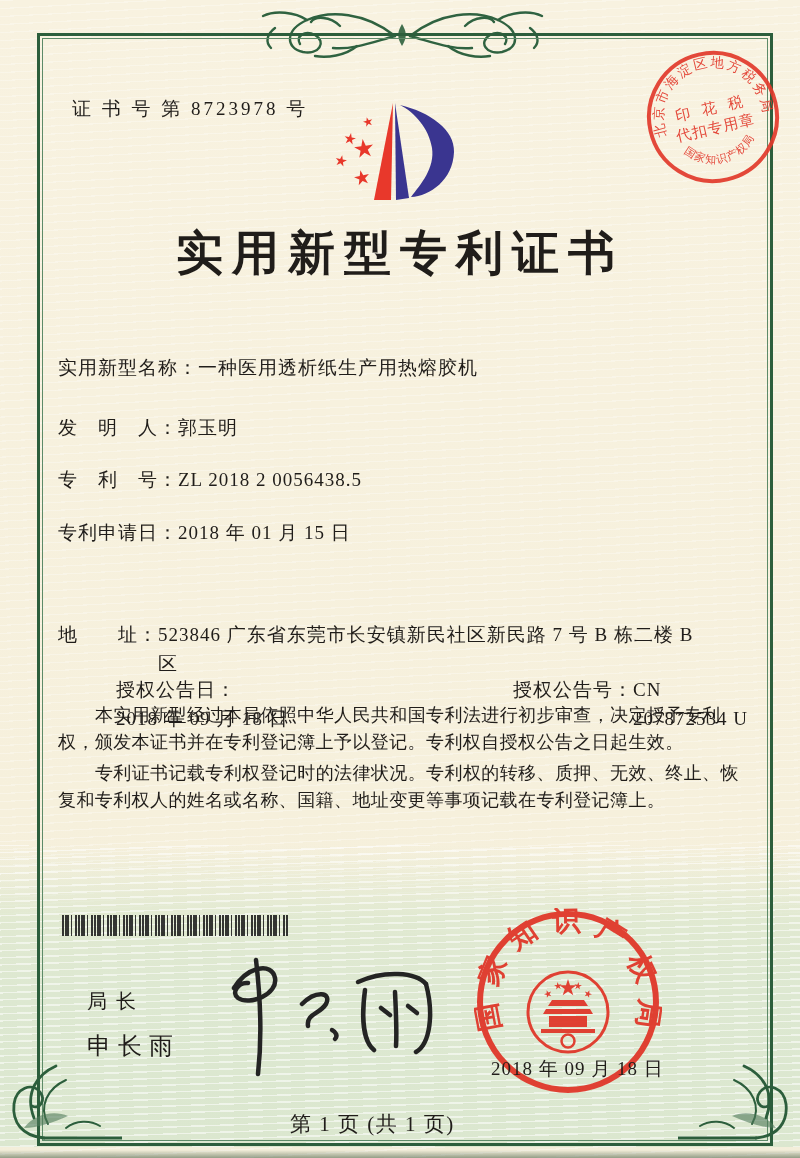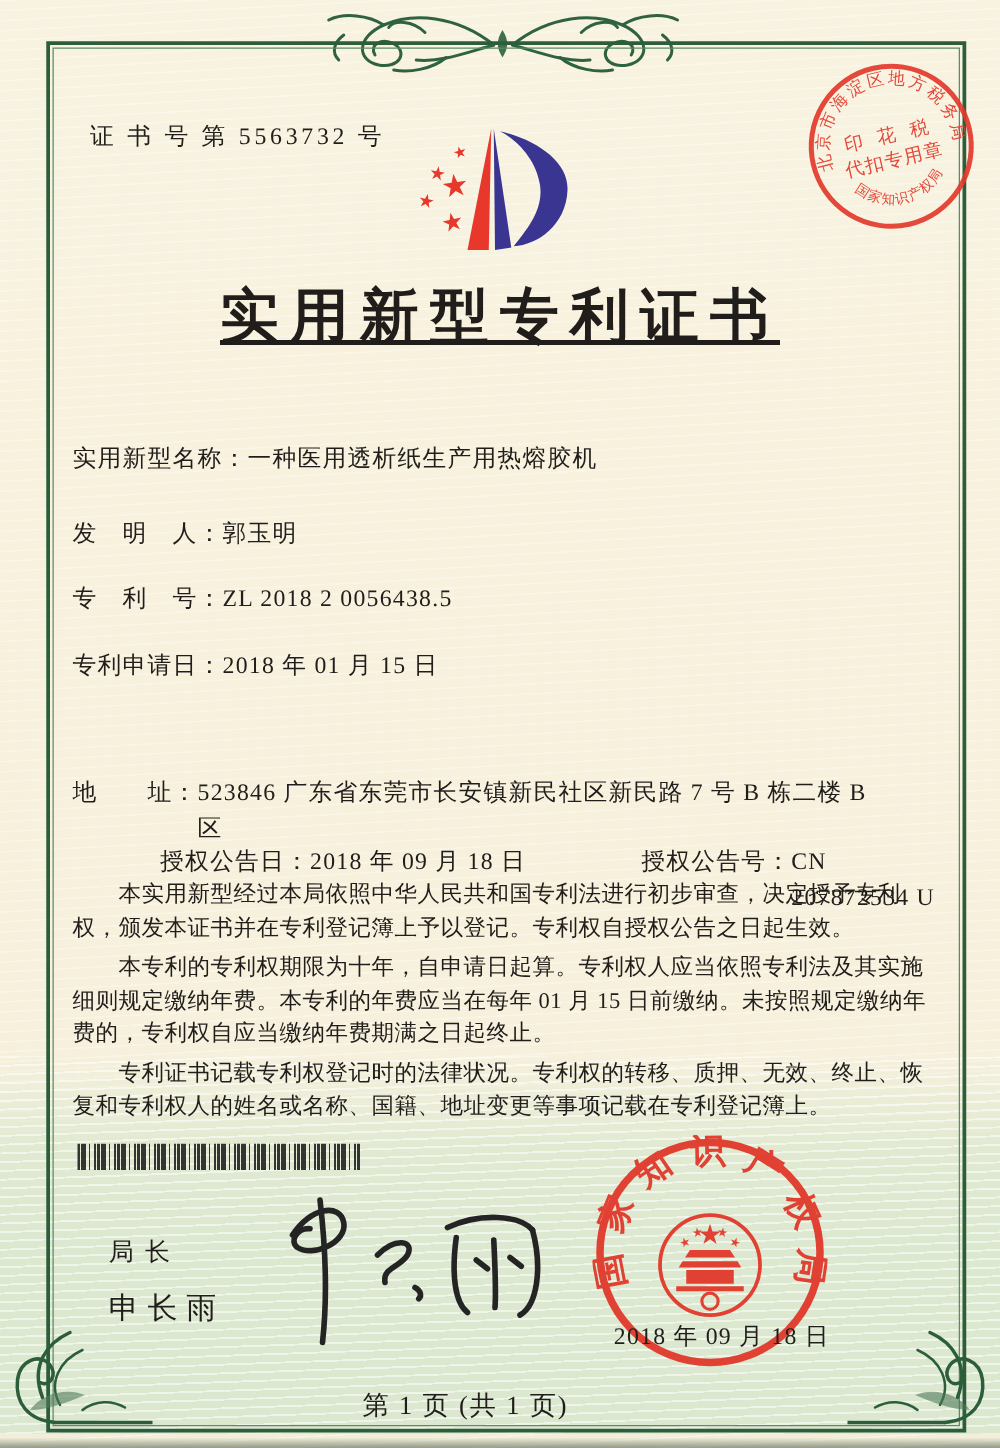--- a/index.html
+++ b/index.html
@@ -18,27 +18,27 @@
     background:
       repeating-linear-gradient(178deg,rgba(255,255,255,.55) 0 1.5px,rgba(255,255,255,0) 1.5px 7px),
       linear-gradient(180deg,rgba(221,232,207,0) 0,rgba(221,232,207,.85) 75px,#dde8d1 150px,#dbe7cf 100%);
   }
   .scan-edge{position:absolute;left:0;right:0;bottom:0;height:8px;
     background:linear-gradient(180deg,rgba(80,100,75,0),rgba(70,92,66,.55));}
   .frame{position:absolute;left:37px;top:33px;width:730px;height:1107px;border:3px solid #2c5e3c;}
   .frame .frame-inner{position:absolute;inset:2px;border:1px solid #5d8a68;}
   .cert-no{position:absolute;left:72px;top:96px;font-size:19px;letter-spacing:3px;}
   .title{position:absolute;left:0;right:0;top:222px;text-align:center;
-    font-size:47px;letter-spacing:9px;font-weight:600;text-decoration:underline;}
+    font-size:47px;letter-spacing:9px;font-weight:600;}
   .frow{position:absolute;left:58px;right:50px;display:flex;align-items:flex-start;
     font-size:19px;letter-spacing:1px;line-height:29px;margin-top:13px;}
   .frow .f-label{white-space:pre;flex:0 0 auto;}
   .frow .f-value{flex:0 1 auto;}
   .addr-val{max-width:556px;}
-  .grant-left{position:absolute;left:70px;top:0;display:flex;}
+  .grant-left{position:absolute;left:58px;top:0;display:flex;flex-direction:column;}
   .grant-right{position:absolute;left:455px;top:0;display:flex;}
   .body-text{position:absolute;left:58px;top:702px;width:694px;
     font-size:18px;line-height:26.5px;letter-spacing:.4px;}
   .body-text p{margin:0 0 5px 0;text-indent:2.05em;}
   .barcode{position:absolute;left:62px;top:915px;width:226px;height:21px;opacity:.88;
     background:repeating-linear-gradient(90deg,#1c1c1c 0 2px,rgba(0,0,0,0) 2px 3px,#1c1c1c 3px 7px,rgba(0,0,0,0) 7px 9px,#1c1c1c 9px 10px,rgba(0,0,0,0) 10px 13px,#1c1c1c 13px 15px,rgba(0,0,0,0) 15px 16px);}
   .role{position:absolute;left:87px;top:988px;font-size:20px;letter-spacing:9px;}
   .signer{position:absolute;left:87px;top:1030px;font-size:24px;letter-spacing:7px;}
   .signature{position:absolute;left:198px;top:946px;}
   .tax-stamp{position:absolute;left:632px;top:42px;}
@@ -70,21 +70,21 @@
       </g>
       <use href="#curlside" transform="translate(315,0) scale(-1,1)"></use>
       <path d="M157,18 C152,26 152,32 157,40 C162,32 162,26 157,18 Z" fill="#416f4d" stroke="none"></path>
     </g>
   </svg>
 
   <div class="frame">
     <div class="frame-inner"></div>
   </div>
 
-  <div class="cert-no">证 书 号 第 5563732 号</div>
+  <div class="cert-no">证 书 号 第 8723978 号</div>
 
   <svg class="tax-stamp" width="162" height="152" viewBox="0 0 162 152">
     <g transform="rotate(-13,81,75)" fill="#e23a2c" opacity="0.92">
       <circle cx="81" cy="75" r="64" fill="none" stroke="#e23a2c" stroke-width="4"></circle>
       <defs>
         <path id="txtop" d="M32.7,87.9 A50,50 0 1 1 129.3,87.9" fill="none"></path>
         <path id="txbot" d="M43.3,101.4 A46,46 0 0 0 118.7,101.4" fill="none"></path>
       </defs>
       <text font-size="13.5" fill="#e23a2c">
         <textPath href="#txtop" startOffset="5" textLength="172" lengthAdjust="spacing">北京市海淀区地方税务局</textPath>
@@ -142,21 +142,20 @@
       <span class="f-value">2018 年 09 月 18 日</span>
     </span>
     <span class="grant-right">
       <span class="f-label">授权公告号：</span>
       <span class="f-value">CN 207872534 U</span>
     </span>
   </div>
 
   <div class="body-text">
     <p>本实用新型经过本局依照中华人民共和国专利法进行初步审查，决定授予专利权，颁发本证书并在专利登记簿上予以登记。专利权自授权公告之日起生效。</p>
-    <p>本专利的专利权期限为十年，自申请日起算。专利权人应当依照专利法及其实施细则规定缴纳年费。本专利的年费应当在每年 01 月 15 日前缴纳。未按照规定缴纳年费的，专利权自应当缴纳年费期满之日起终止。</p>
     <p>专利证书记载专利权登记时的法律状况。专利权的转移、质押、无效、终止、恢复和专利权人的姓名或名称、国籍、地址变更等事项记载在专利登记簿上。</p>
   </div>
 
   <div class="barcode"></div>
 
   <div class="role">局长</div>
   <div class="signer">申长雨</div>
 
   <svg class="signature" width="250" height="140" viewBox="0 0 250 140">
     <g stroke="#242424" stroke-width="4.5" fill="none" stroke-linecap="round" stroke-linejoin="round">

